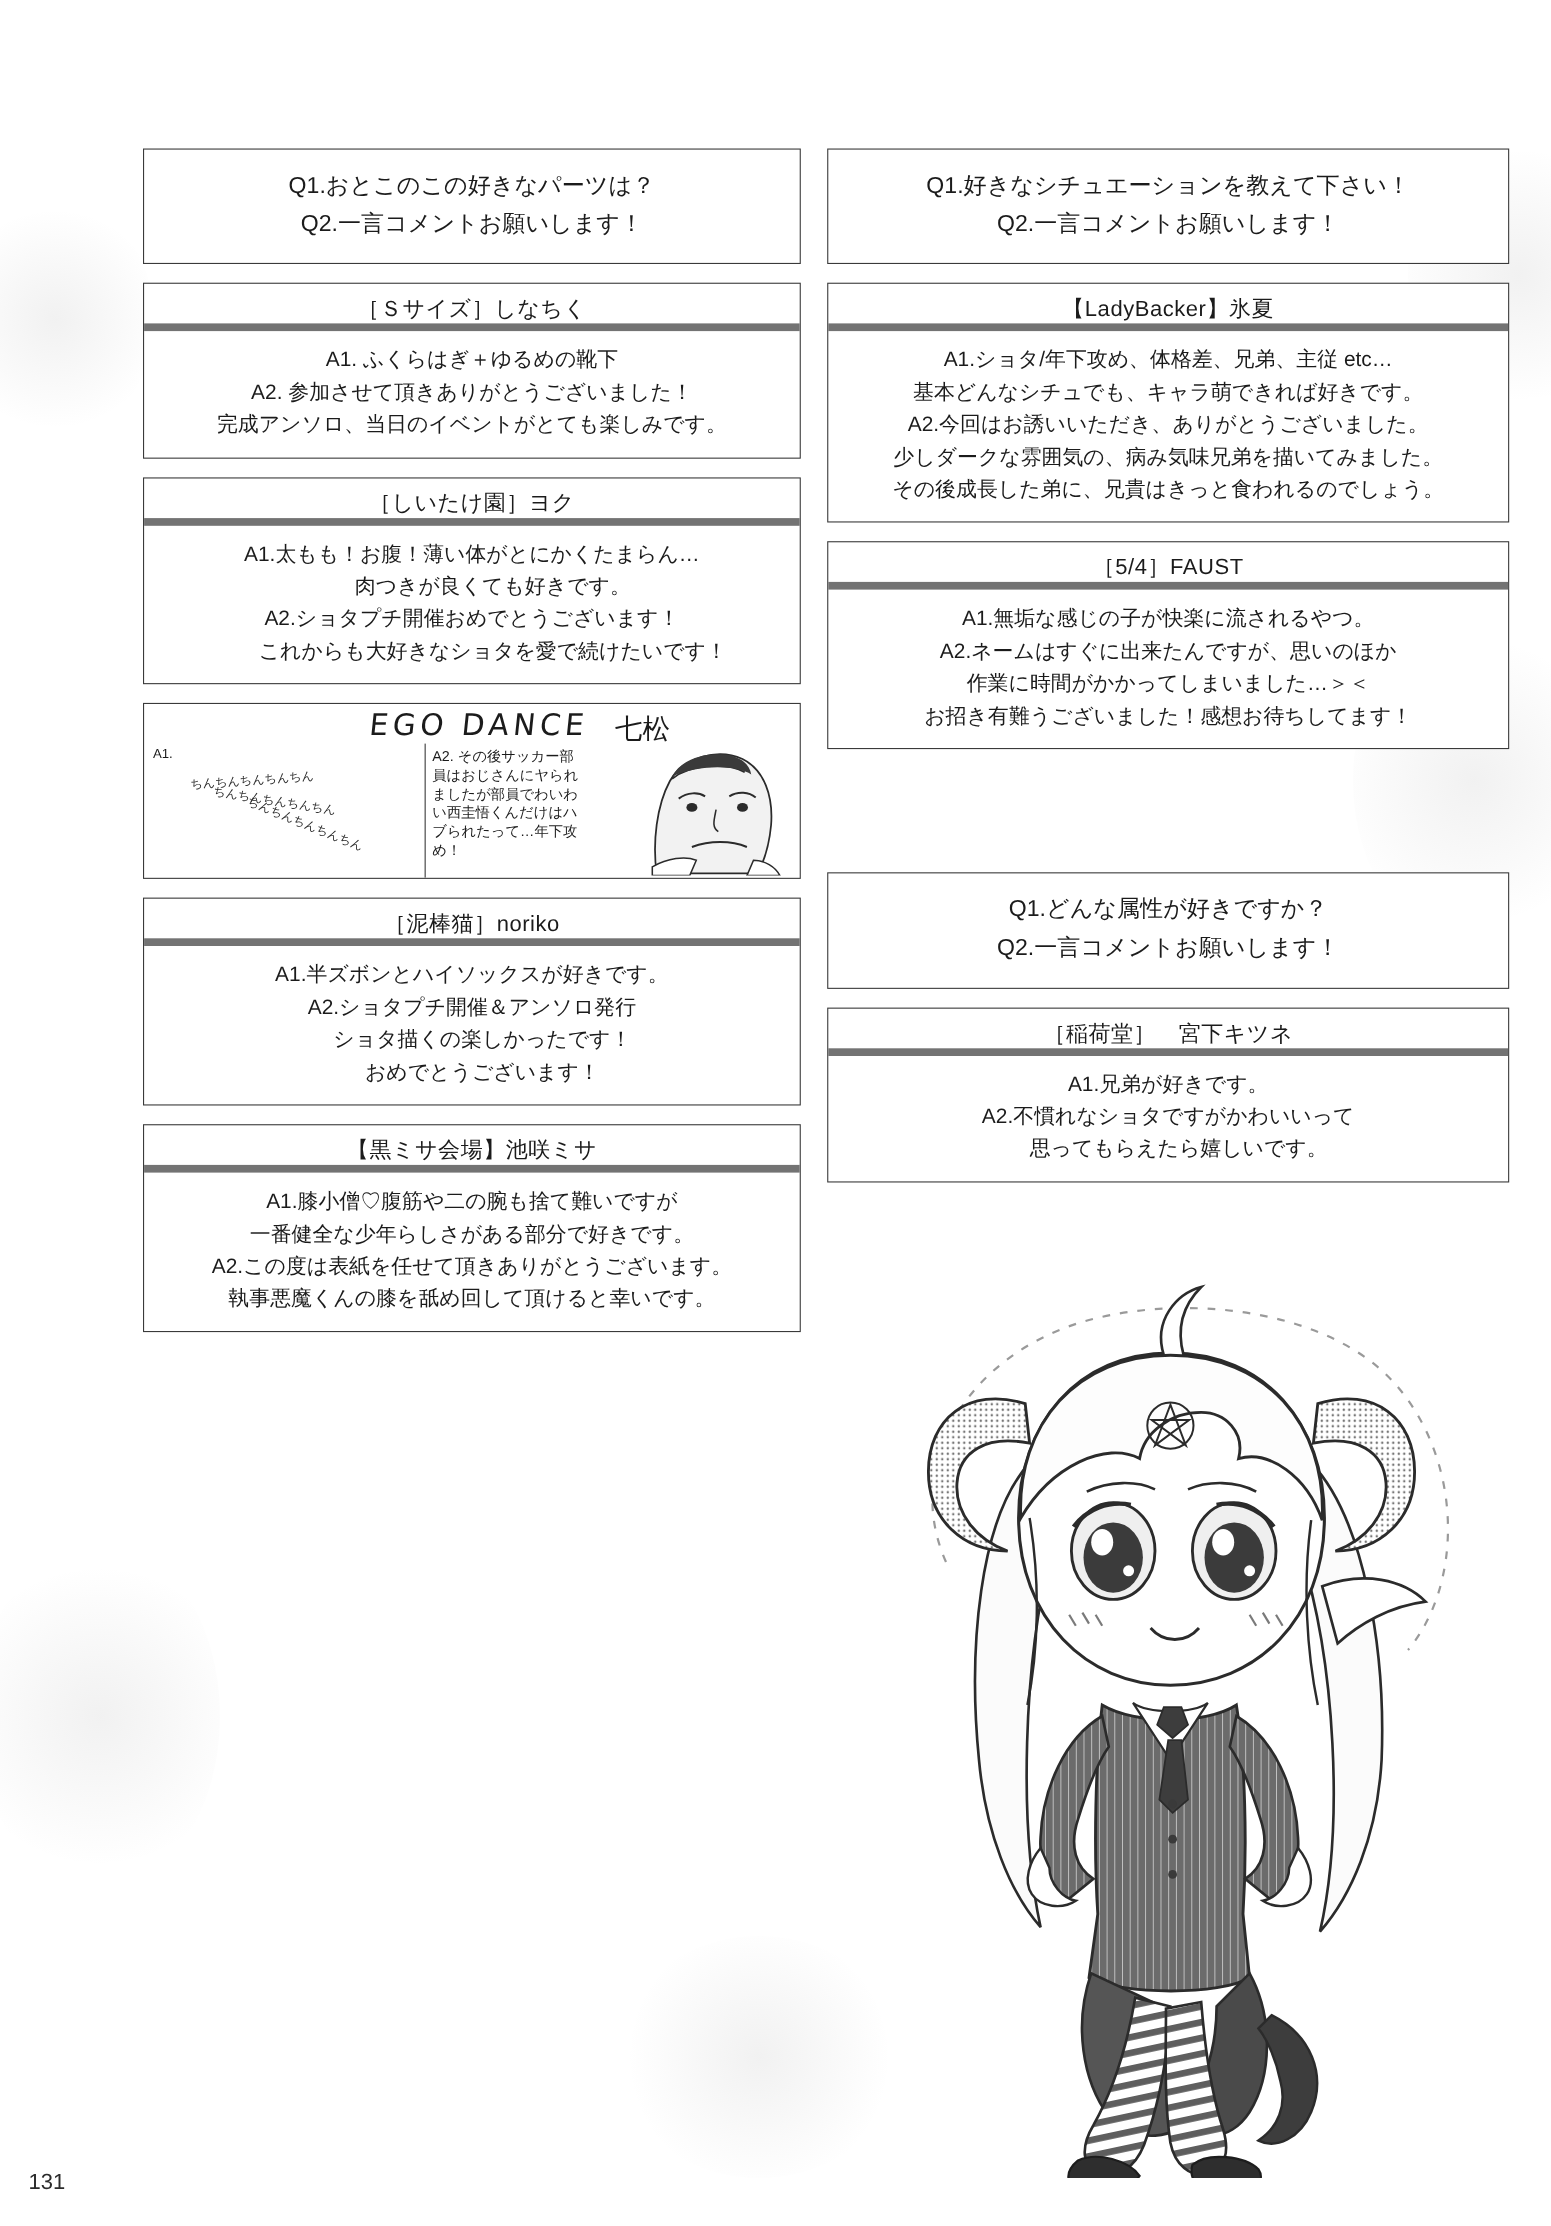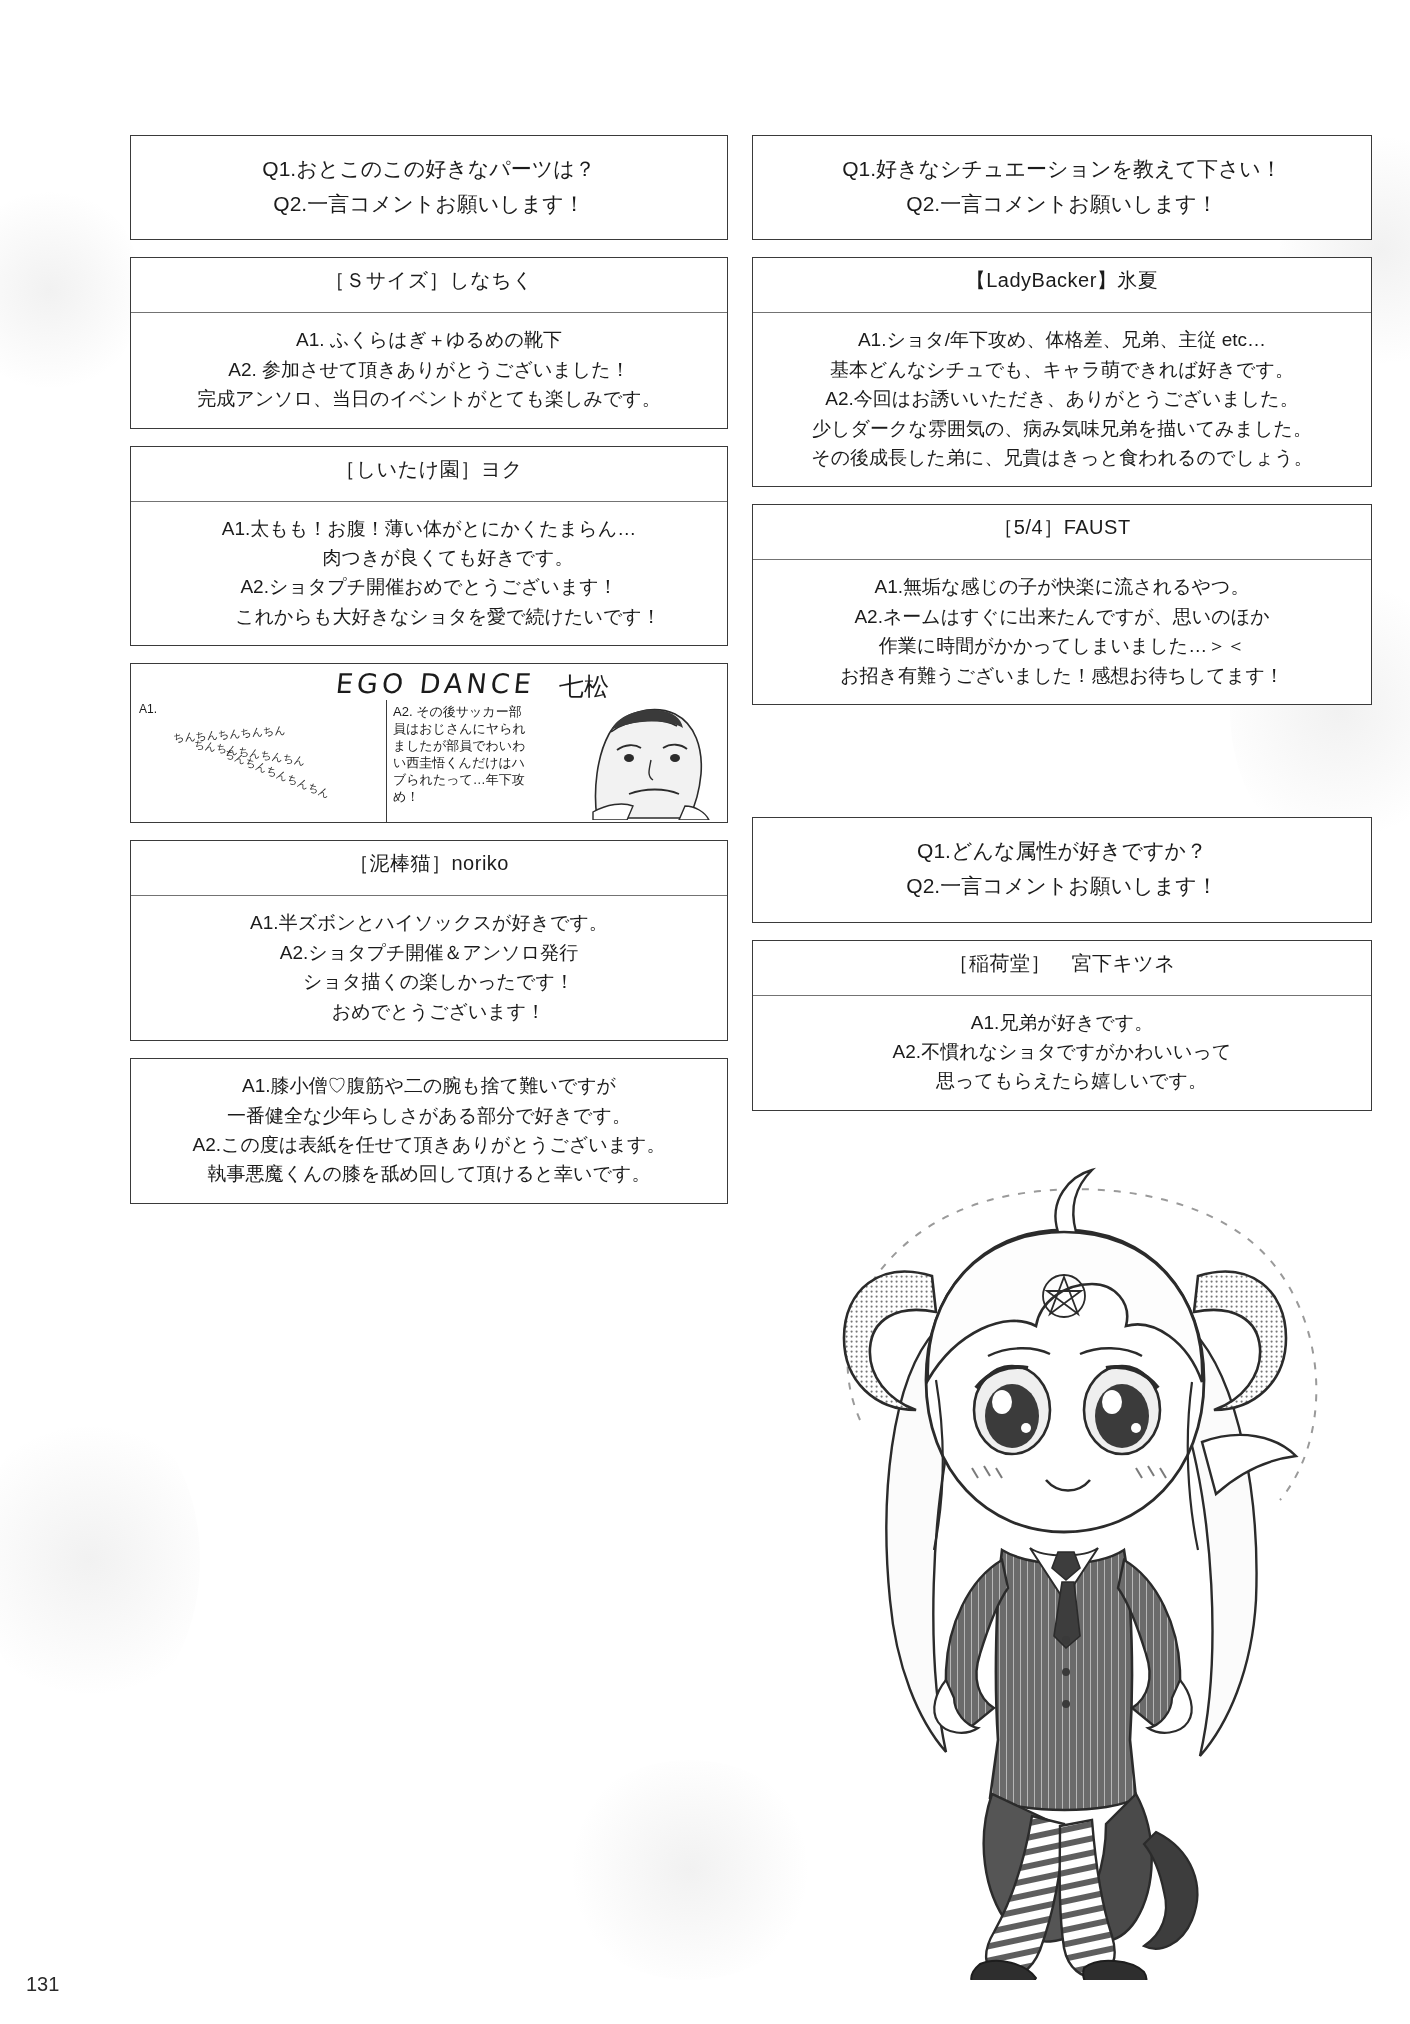--- a/index.html
+++ b/index.html
@@ -45,22 +45,22 @@
     box-sizing: border-box;
   }
   .box.qhead {
     text-align: center;
     padding: 16px 10px 18px;
     line-height: 1.65;
     font-size: 21px;
   }
   .box .title {
     text-align: center;
-    border-bottom: 1px solid #737373;
-    padding: 9px 8px 18px;
+    border-bottom: 7px solid #737373;
+    padding: 9px 8px 0;
     font-size: 20px;
     letter-spacing: 0.5px;
   }
   .box .body {
     padding: 12px 16px 14px;
     font-size: 19px;
     line-height: 1.55;
     text-align: center;
   }
   .body.center {
@@ -229,20 +229,21 @@
       <div class="title">［泥棒猫］noriko</div>
       <div class="body center">
         <div class="line">A1.半ズボンとハイソックスが好きです。</div>
         <div class="line">A2.ショタプチ開催＆アンソロ発行</div>
         <div class="line">　ショタ描くの楽しかったです！</div>
         <div class="line">　おめでとうございます！</div>
       </div>
     </div>
 
     <div class="box">
+      <div class="title">【黒ミサ会場】池咲ミサ</div>
       <div class="body">
         <div class="line">A1.膝小僧♡腹筋や二の腕も捨て難いですが</div>
         <div class="line">一番健全な少年らしさがある部分で好きです。</div>
         <div class="line">A2.この度は表紙を任せて頂きありがとうございます。</div>
         <div class="line">執事悪魔くんの膝を舐め回して頂けると幸いです。</div>
       </div>
     </div>
 
   </div>
 

